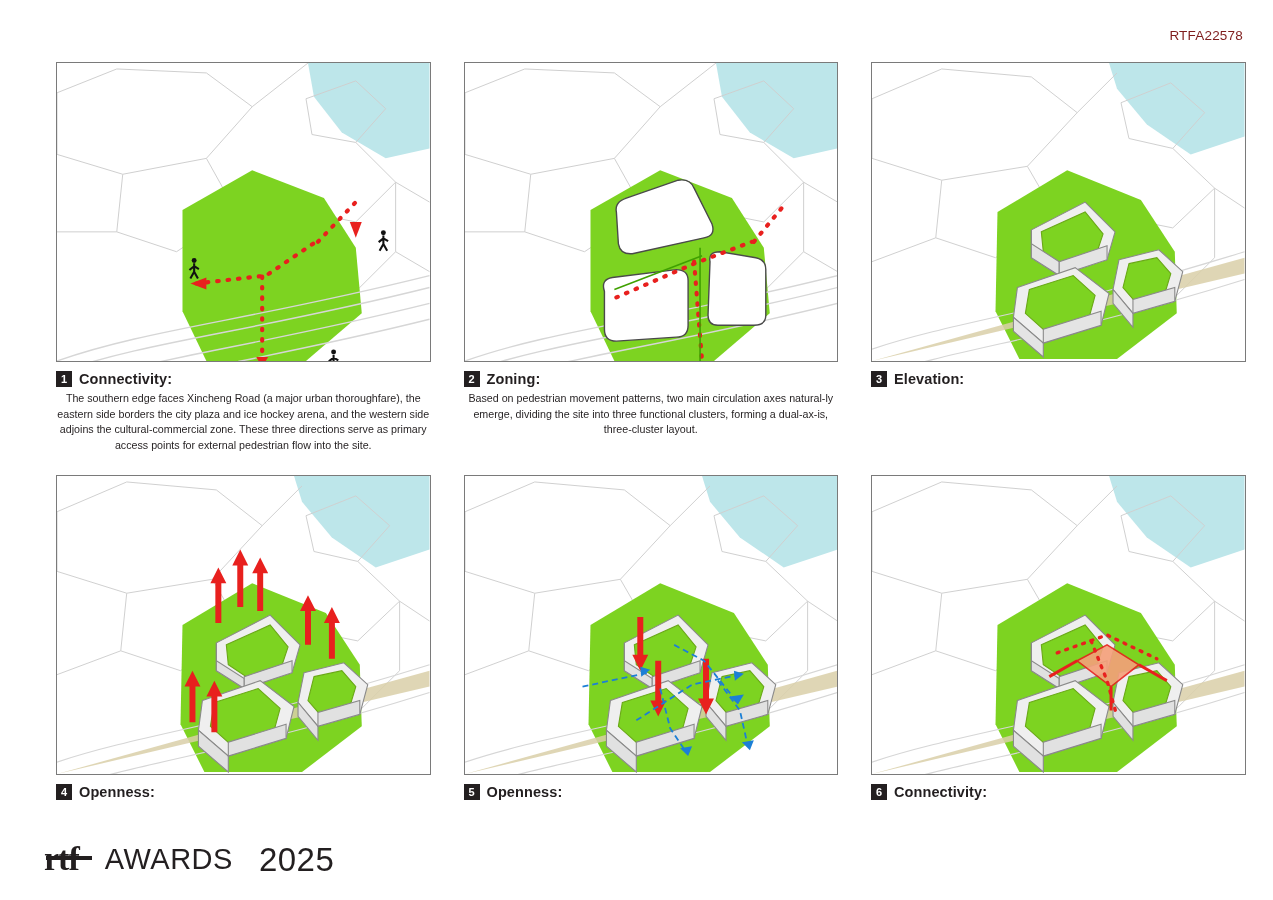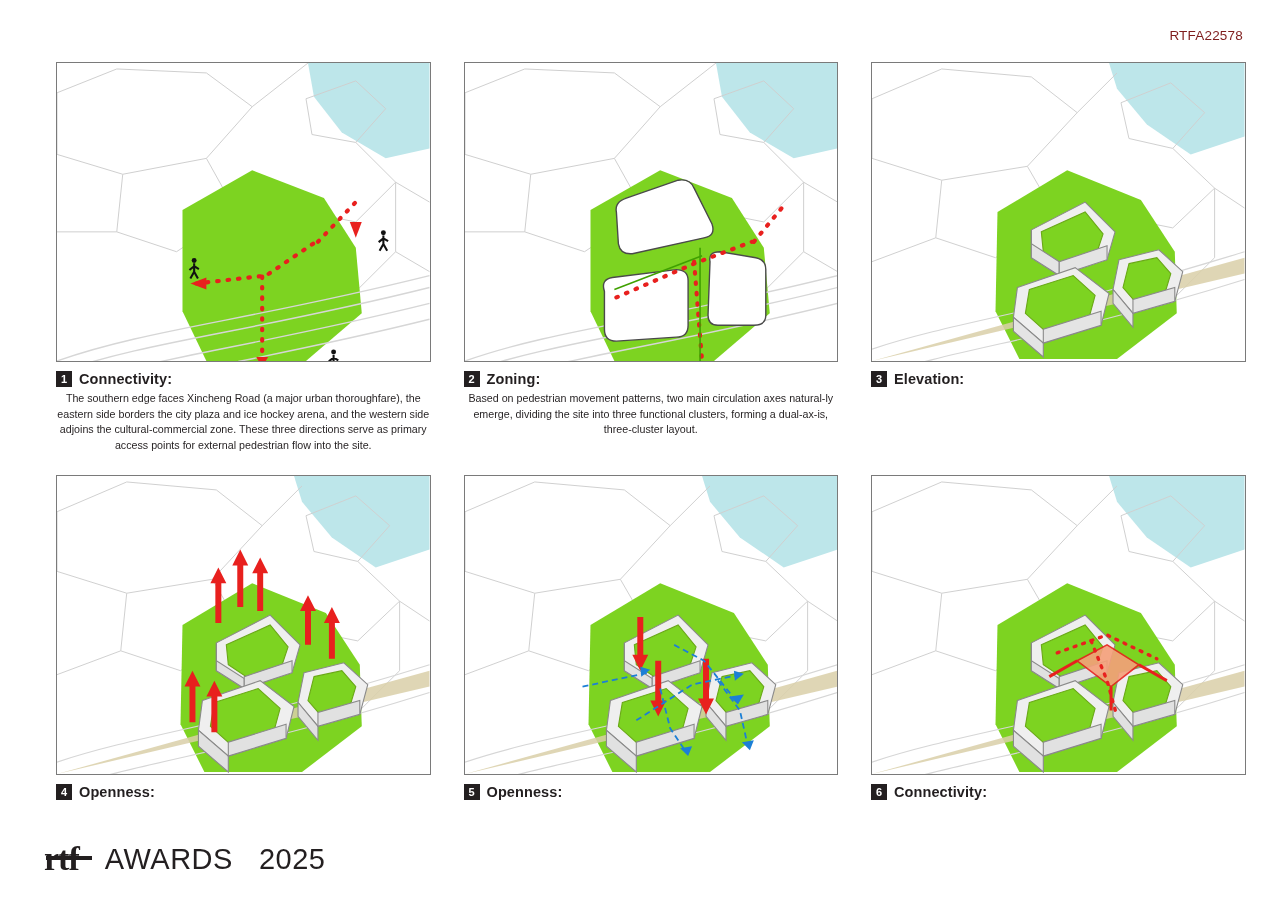--- a/index.html
+++ b/index.html
@@ -45,21 +45,21 @@
   }
   .rtf-mark{
     font-family:"Liberation Serif", serif;
     font-size:34px;font-weight:bold;color:#231f20;letter-spacing:-1px;line-height:1;
     position:relative;
   }
   .rtf-mark .bar{
     position:absolute;left:2px;top:14px;width:46px;height:4px;background:#231f20;
   }
   .awards{font-size:29px;letter-spacing:.5px;color:#231f20;line-height:1;}
-  .year{font-size:29px;letter-spacing:.5px;color:#231f20;line-height:1;}
+  .year{font-size:33px;letter-spacing:.5px;color:#231f20;line-height:1;}
 </style>
 </head>
 <body>
 
 <div class="sheet">
 
   <div class="ref-code">RTFA22578</div>
 
   <div class="grid">
 

